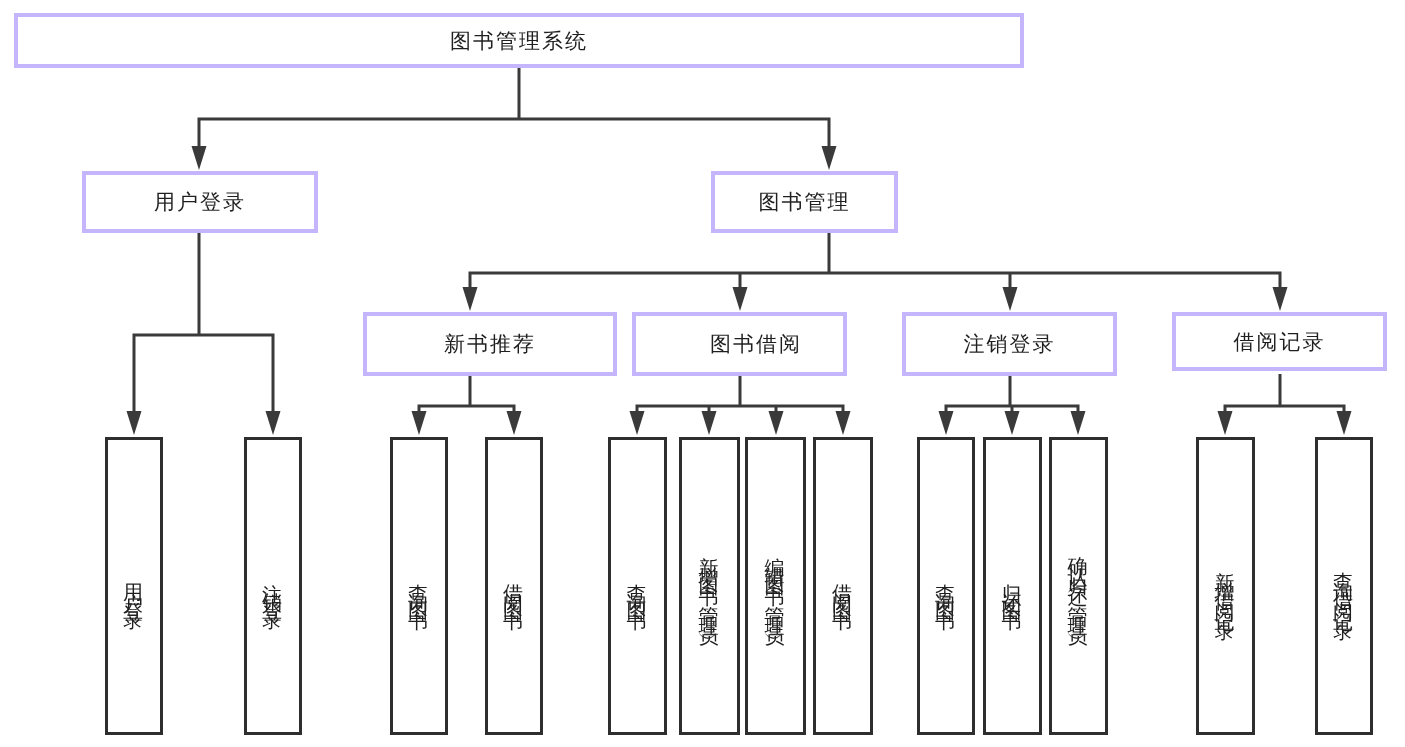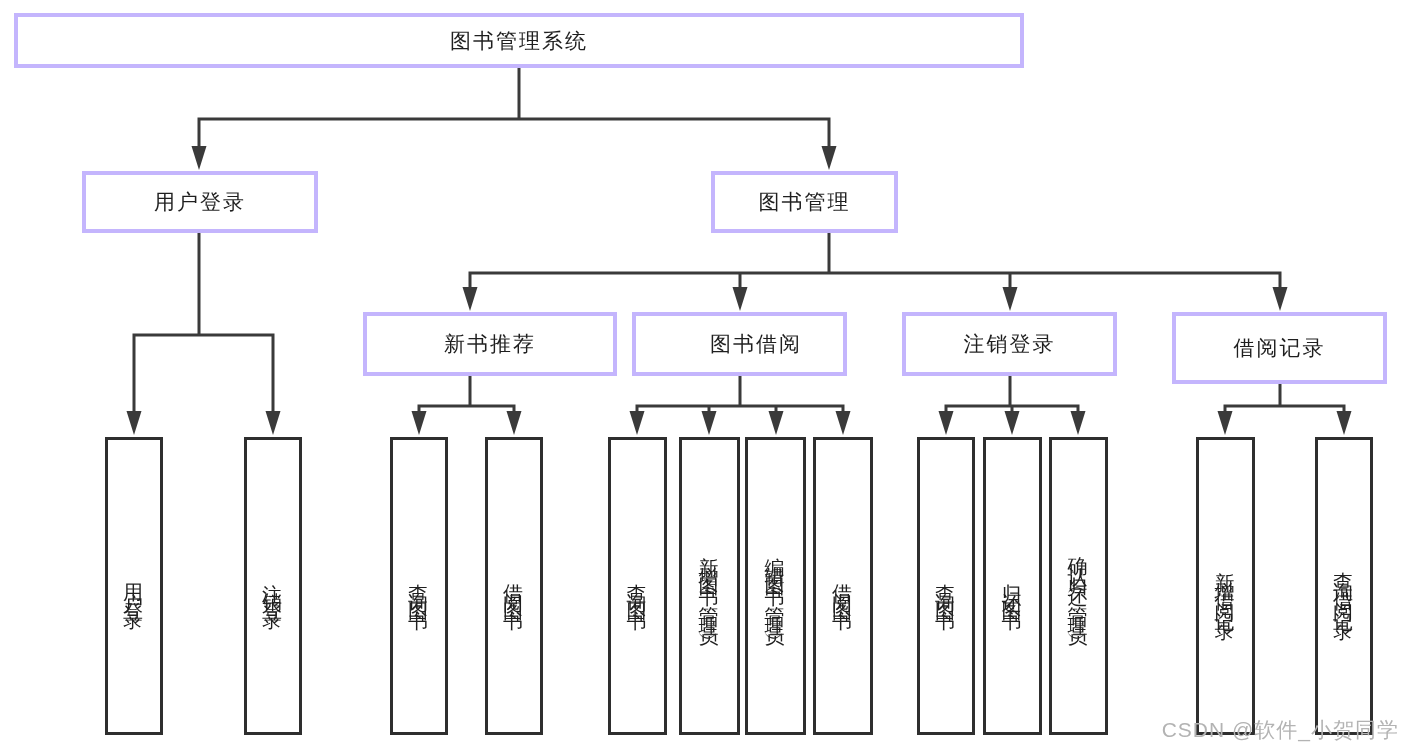--- a/index.html
+++ b/index.html
@@ -119,21 +119,21 @@
   </svg>
 
   <div class="hbox" style="left:14px; top:13px; width:1010px; height:55px;">图书管理系统</div>
 
   <div class="hbox" style="left:82px; top:171px; width:236px; height:62px;">用户登录</div>
   <div class="hbox" style="left:711px; top:171px; width:187px; height:62px;">图书管理</div>
 
   <div class="hbox" style="left:363px; top:312px; width:254px; height:64px;">新书推荐</div>
   <div class="hbox" style="left:632px; top:312px; width:215px; height:64px;padding-left:33px;">图书借阅</div>
   <div class="hbox" style="left:902px; top:312px; width:215px; height:64px;">注销登录</div>
-  <div class="hbox" style="left:1172px; top:312px; width:215px; height:72px;">借阅记录</div>
+  <div class="hbox" style="left:1172px; top:312px; width:215px; height:59px;">借阅记录</div>
 
   <div class="vbox" style="left:105px; width:58px;">
     <span>用户登录</span>
   </div>
   <div class="vbox" style="left:244px; width:58px;">
     <span>注销登录</span>
   </div>
 
   <div class="vbox" style="left:390px; width:58px;">
     <span>查询图书</span>
@@ -165,15 +165,14 @@
     <span>确认归还（管理员）</span>
   </div>
 
   <div class="vbox long" style="left:1196px; width:59px;">
     <span>新增借阅记录</span>
   </div>
   <div class="vbox long" style="left:1315px; width:58px;">
     <span>查询借阅记录</span>
   </div>
 
-  <div class="watermark">CSDN @软件_小贺同学</div>
 
 </div>
 
 </body></html>

